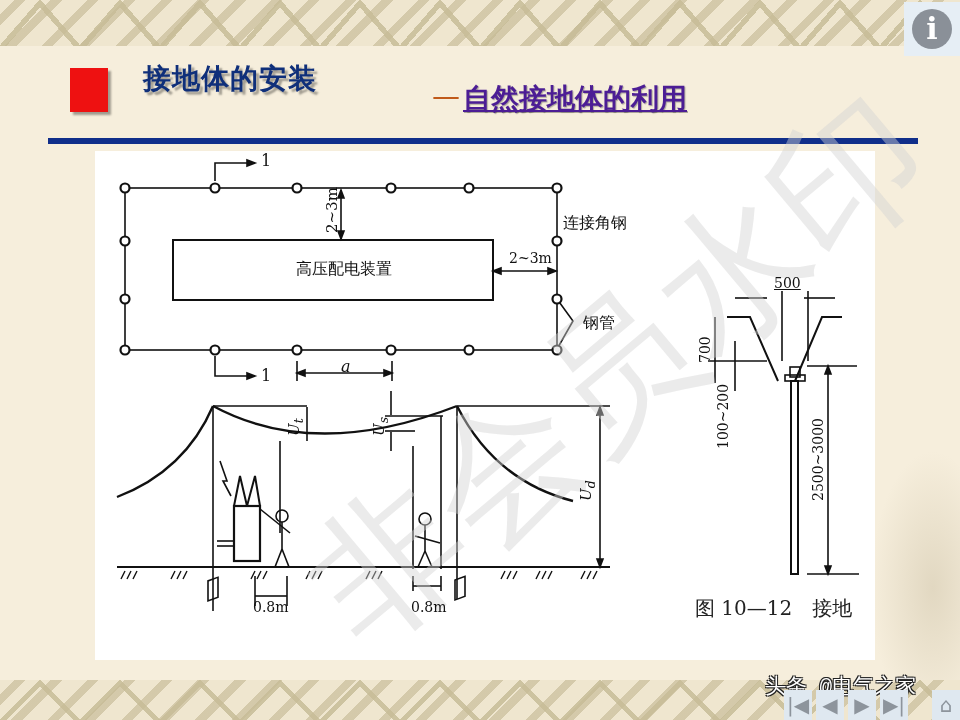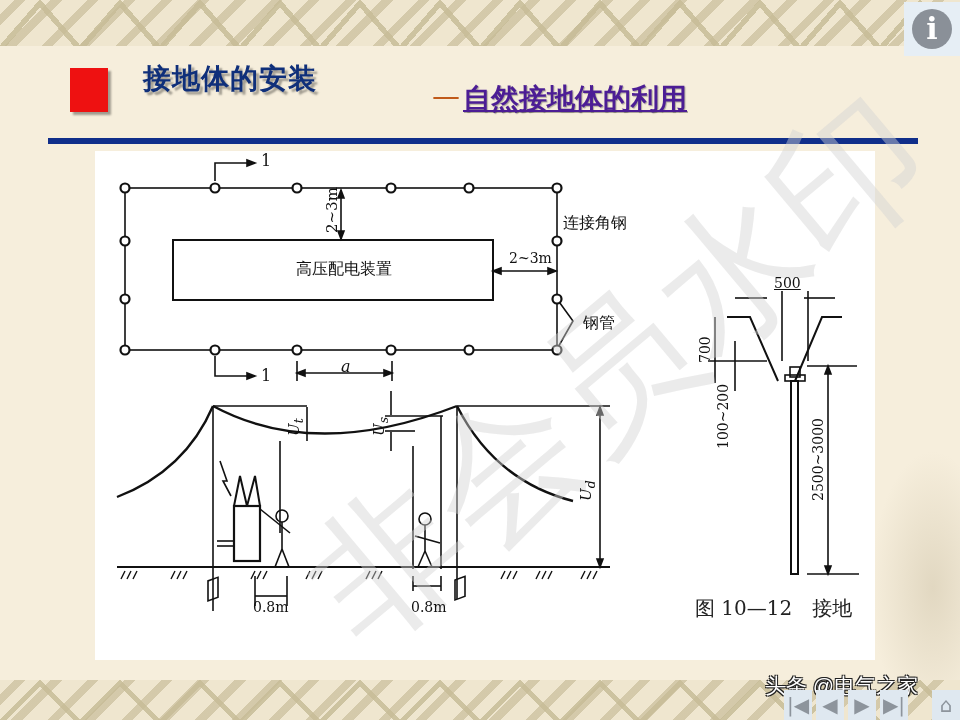--- a/index.html
+++ b/index.html
@@ -83,21 +83,21 @@
   .cap1 {
     position: absolute; left: 5px; top: 478px; font-size: 21px; color: #222;
   }
   .cap2a { position: absolute; left: 600px; top: 444px; font-size: 20px; color: #222; }
   .cap2b { position: absolute; left: 602px; top: 474px; font-size: 20px; color: #222; }
   .lbl { position: absolute; font-size: 16px; color: #111; white-space: nowrap; }
   .vlbl { position: absolute; font-size: 15px; color: #111; transform: rotate(-90deg); transform-origin: left top; white-space: nowrap; }
 
   .footer-credit {
     position: absolute; left: 765px; top: 672px; font-size: 21px; color: #fff;
-    font-family: Liberation Sans, sans-serif;
+    font-family: Liberation Mono, monospace;
     text-shadow: 1px 1px 0 #222, -1px -1px 0 #222, 1px -1px 0 #222, -1px 1px 0 #222;
   }
   .nav { position: absolute; top: 690px; height: 30px; display: flex; gap: 4px; left: 784px; }
   .nav-btn {
     width: 28px; height: 30px; background: #dfe8f0; display: flex; align-items: center; justify-content: center;
     color: #8d949c; font-size: 20px; cursor: pointer; font-family: "DejaVu Sans", sans-serif;
   }
   .nav-home { position: absolute; left: 932px; top: 690px; width: 28px; height: 30px; background:#dfe8f0;
     display:flex; align-items:center; justify-content:center; color:#8d949c; font-size:20px; cursor:pointer;
     font-family: "DejaVu Sans", sans-serif;}

